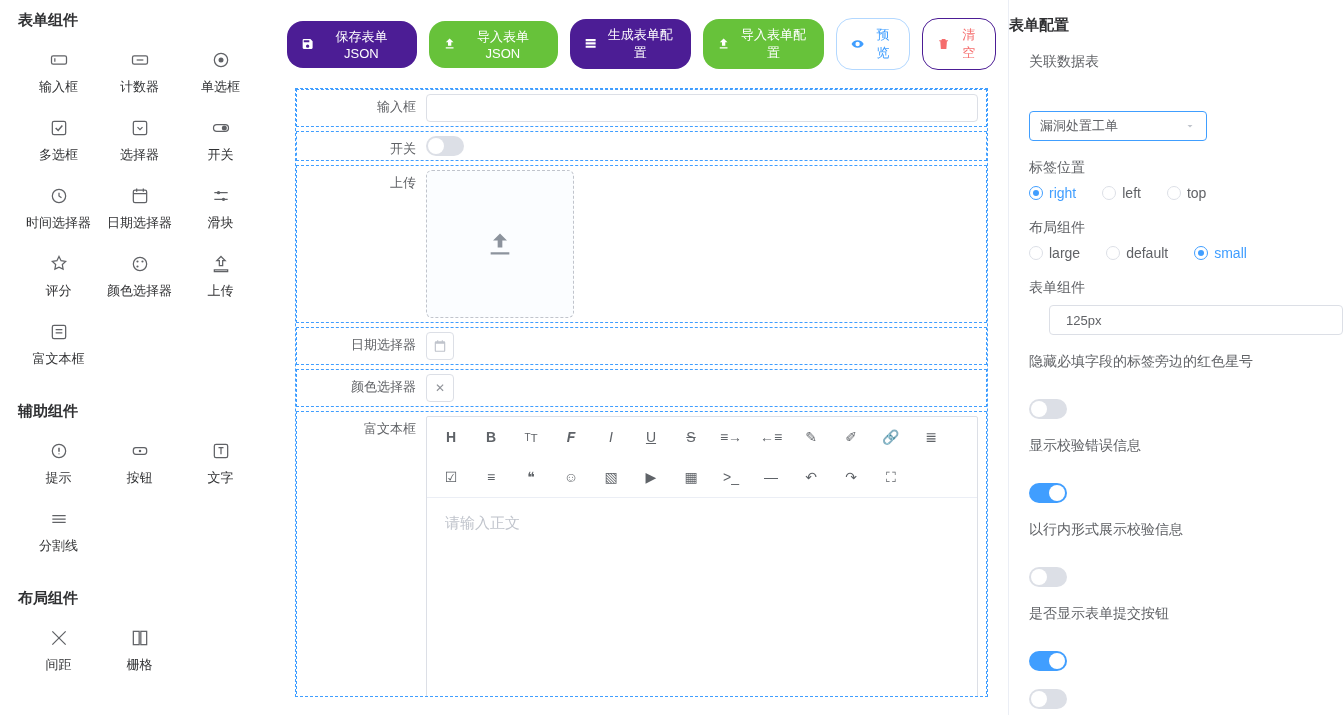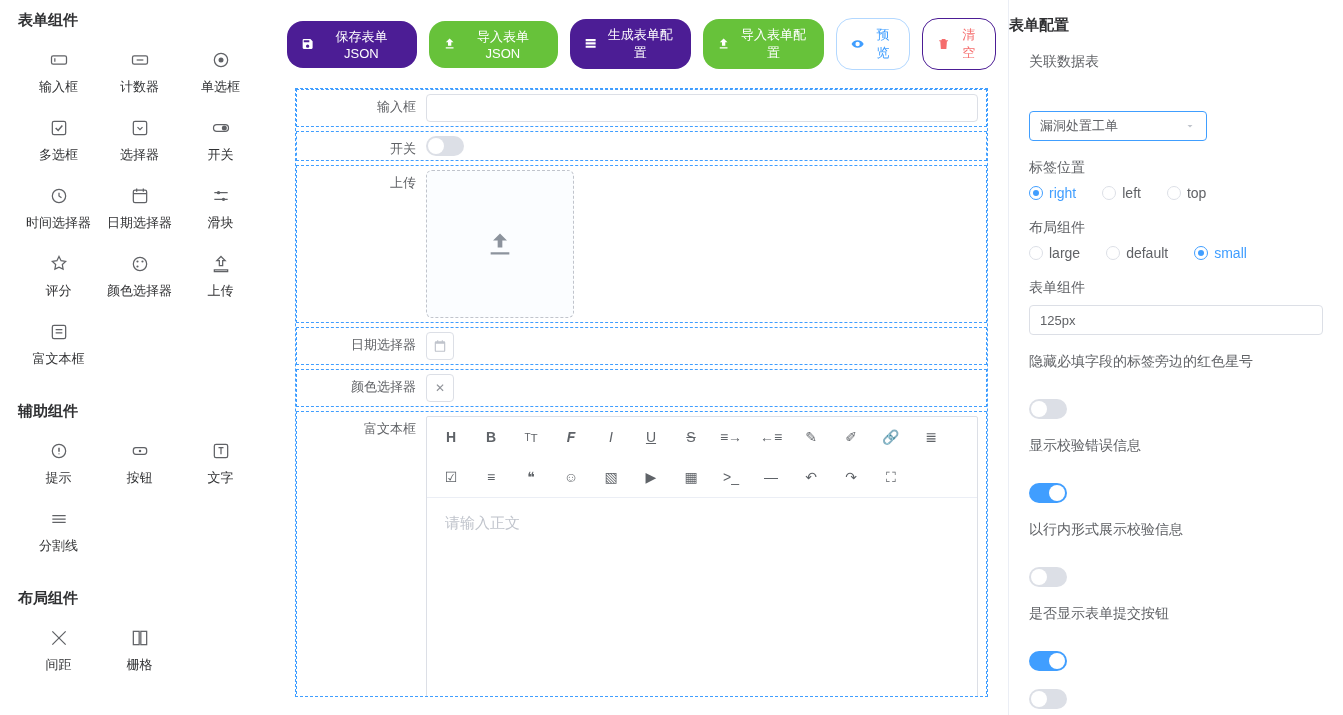--- a/index.html
+++ b/index.html
@@ -267,23 +267,24 @@
     inset: 3px;
     background: #409eff;
     border-radius: 50%;
   }
 
   .text-input {
     width: 100%;
     height: 30px;
     border: 1px solid #dcdfe6;
     border-radius: 4px;
-    padding: 0 10px;
+    padding: 0 16px;
     font-size: 13px;
     color: #606266;
+    margin-left: 20px;
   }
 
   .switch-field { display:flex; flex-direction:column; gap:20px; margin-bottom:18px; }
 
   
   .left-panel::-webkit-scrollbar, .canvas::-webkit-scrollbar, .right-panel::-webkit-scrollbar { width:6px; }
   .left-panel::-webkit-scrollbar-thumb, .canvas::-webkit-scrollbar-thumb, .right-panel::-webkit-scrollbar-thumb { background:#dcdfe6; border-radius:3px; }
 </style>
 </head>
 <body>

